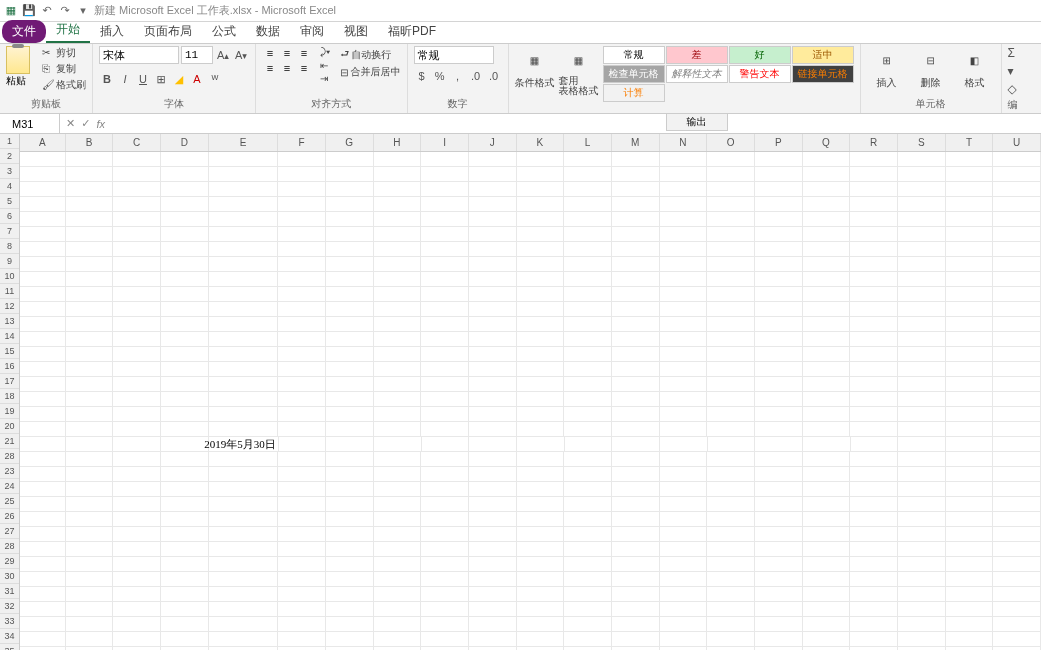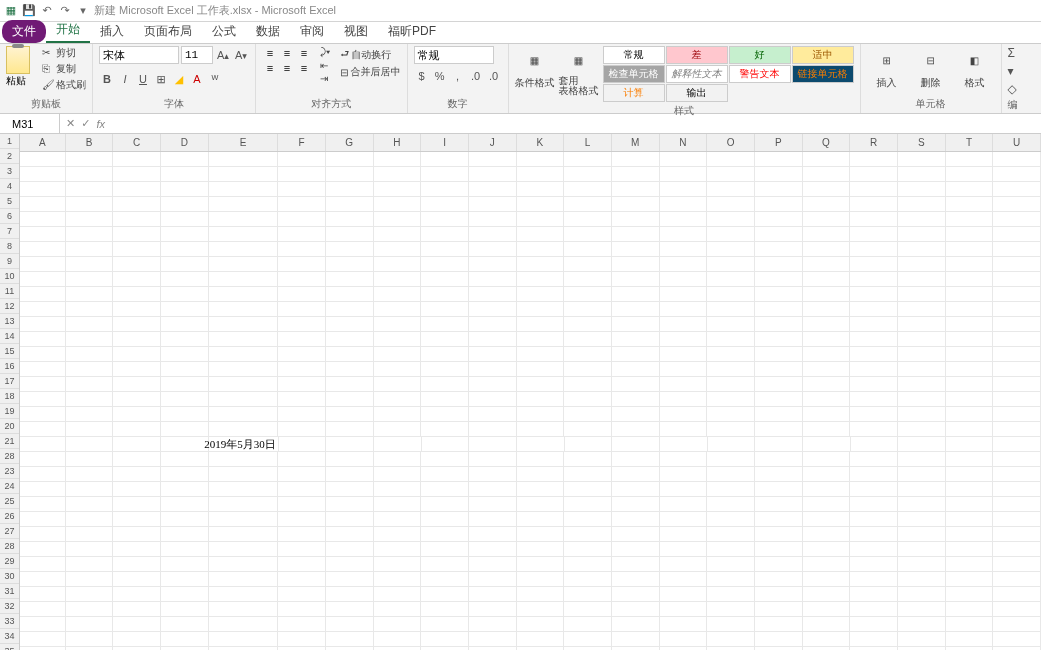--- a/index.html
+++ b/index.html
@@ -42,23 +42,23 @@
 
 .style-box { border: 1px solid #ccc; background: #fff; width: 62px; height: 18px; display: flex; align-items: center; justify-content: center; font-size: 10px; }
 .style-grid { display: grid; grid-template-columns: repeat(4, 62px); gap: 1px; }
 .sb-normal { background: #fff; }
 .sb-bad { background: #ffc7ce; color: #9c0006; }
 .sb-good { background: #c6efce; color: #006100; }
 .sb-neutral { background: #ffeb9c; color: #9c5700; }
 .sb-check { background: #a5a5a5; color: #fff; }
 .sb-explain { font-style: italic; color: #7f7f7f; }
 .sb-warn { color: #ff0000; }
-.sb-link { background: #0c4a6e; color: #fa7d00; }
+.sb-link { background: #404040; color: #fa7d00; }
 .sb-calc { background: #f2f2f2; color: #fa7d00; }
-.sb-out { background: #f2f2f2; }
+.sb-out { background: #f2f2f2; margin-top: 29px; }
 
 .namebox-row { height: 20px; border-bottom: 1px solid #ccc; display: flex; align-items: center; background: #fff; }
 .name-box { width: 60px; border-right: 1px solid #ccc; padding: 0 12px; font-size: 11px; height: 100%; display: flex; align-items: center; }
 .fx-area { display: flex; align-items: center; gap: 6px; padding: 0 6px; color: #888; }
 .fx { font-style: italic; }
 
 .sheet { display: flex; height: calc(650px - 134px); }
 .row-hdrs { width: 20px; background: #f0f0f0; border-right: 1px solid #ccc; }
 .row-hdr { height: 15px; border-bottom: 1px solid #ddd; text-align: center; font-size: 9px; color: #555; display: flex; align-items: center; justify-content: center; }
 .grid-wrap { flex: 1; overflow: hidden; }

